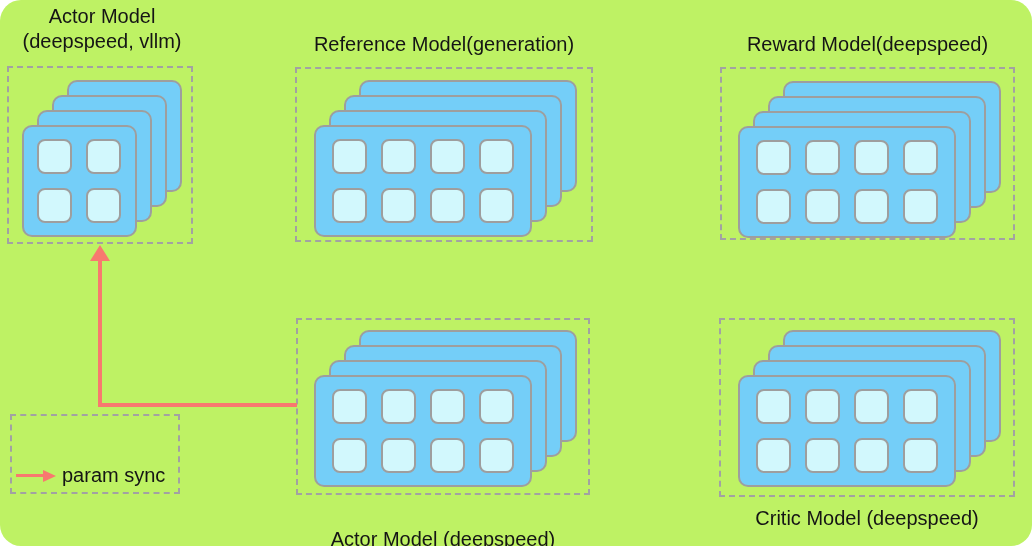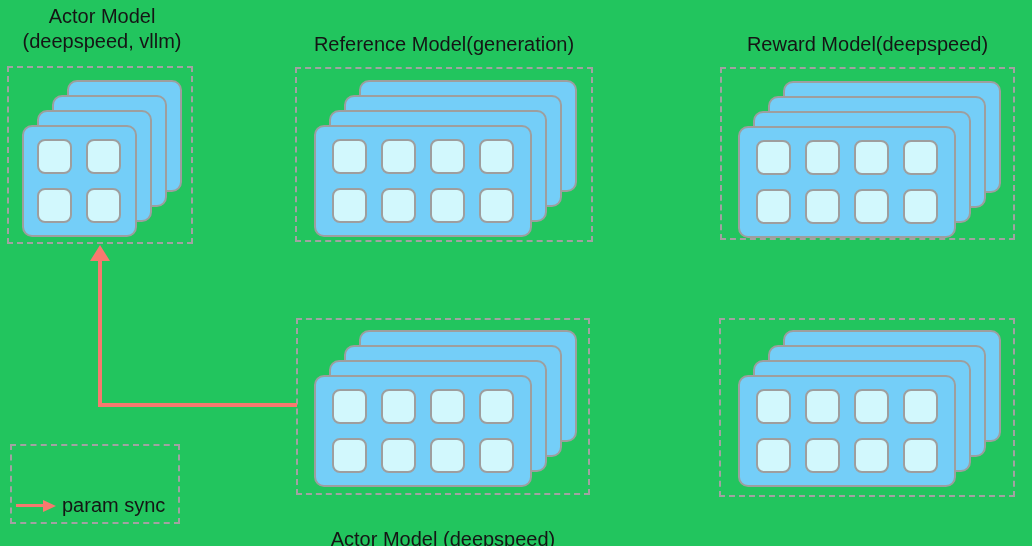--- a/index.html
+++ b/index.html
@@ -8,24 +8,25 @@
     --card-border:#9e9e9e;
     --box-border:#a2a2a2;
     --arrow:#f8796f;
     --text:#151515;
   }
   *{margin:0;padding:0;box-sizing:border-box;}
   html,body{background:#ffffff;}
   .canvas{
     position:relative;
     width:1032px;height:546px;
-    background:#22c55e;
+    background:#bef264;
     font-family:"Liberation Sans","DejaVu Sans",sans-serif;
     color:var(--text);
     overflow:hidden;
+    border-radius:21px;
   }
   .title{
     position:absolute;
     text-align:center;
     font-size:20px;
     line-height:25px;
     color:var(--text);
   }
   .dashed-box{
     position:absolute;
@@ -175,26 +176,27 @@
       <div class="tile"></div>
       <div class="tile"></div>
       <div class="tile"></div>
       <div class="tile"></div>
       <div class="tile"></div>
       <div class="tile"></div>
       <div class="tile"></div>
       <div class="tile"></div>
     </div>
   </div>
+  <div class="title" style="left:719px;top:506px;width:296px;">Critic Model (deepspeed)</div>
 
   <div class="arrow-seg" style="left:98px;top:403px;width:199px;height:4px;"></div>
   <div class="arrow-seg" style="left:98px;top:259px;width:4px;height:148px;"></div>
   <div class="arrow-head-up" style="left:90px;top:245px;"></div>
 
-  <div class="legend-box" style="left:10px;top:444px;width:170px;height:80px;">
+  <div class="legend-box" style="left:10px;top:414px;width:170px;height:80px;">
     <div class="legend-row">
       <span class="legend-line"></span>
       <span class="legend-head"></span>
       <span class="legend-label">param sync</span>
     </div>
   </div>
 
 </div>
 
 </body></html>

